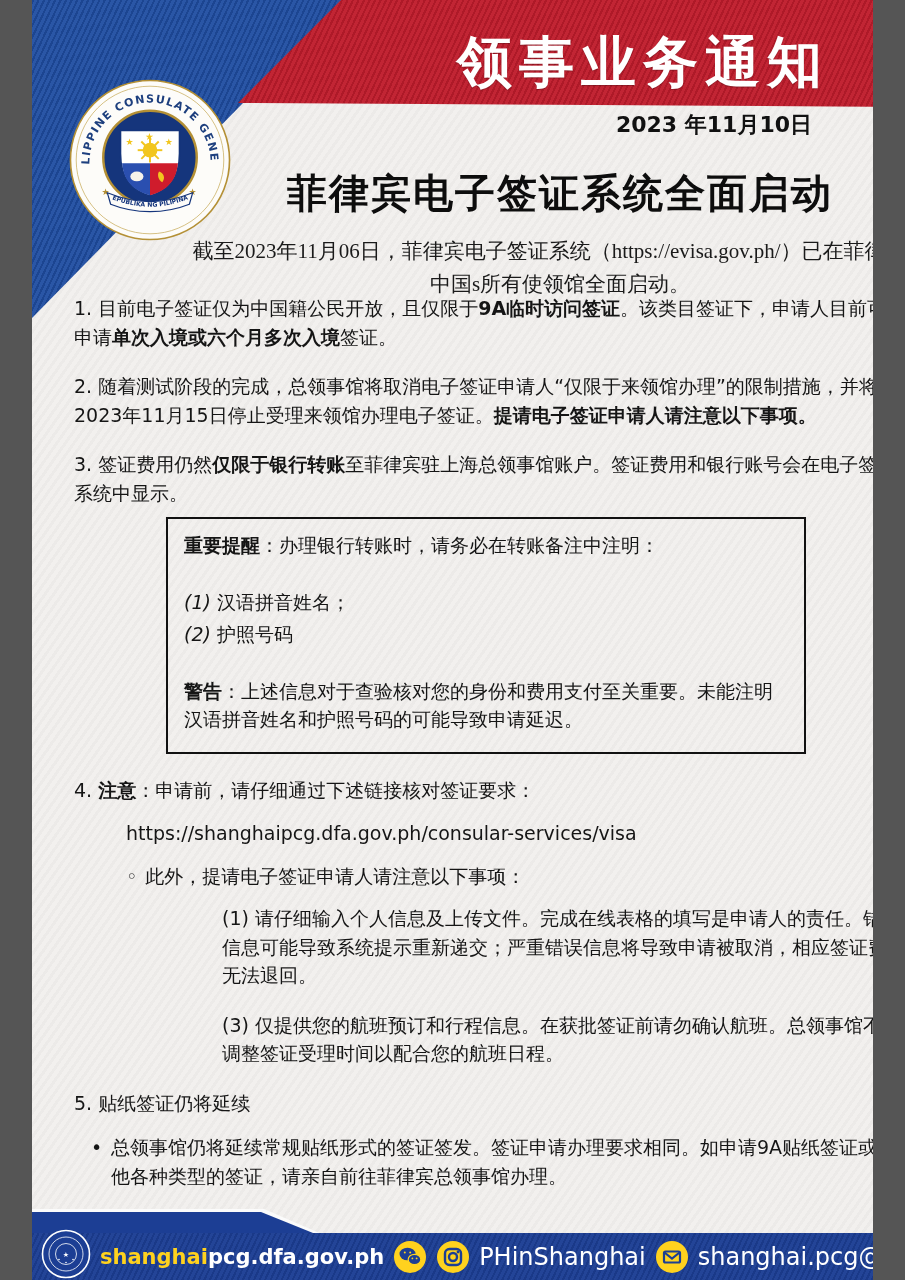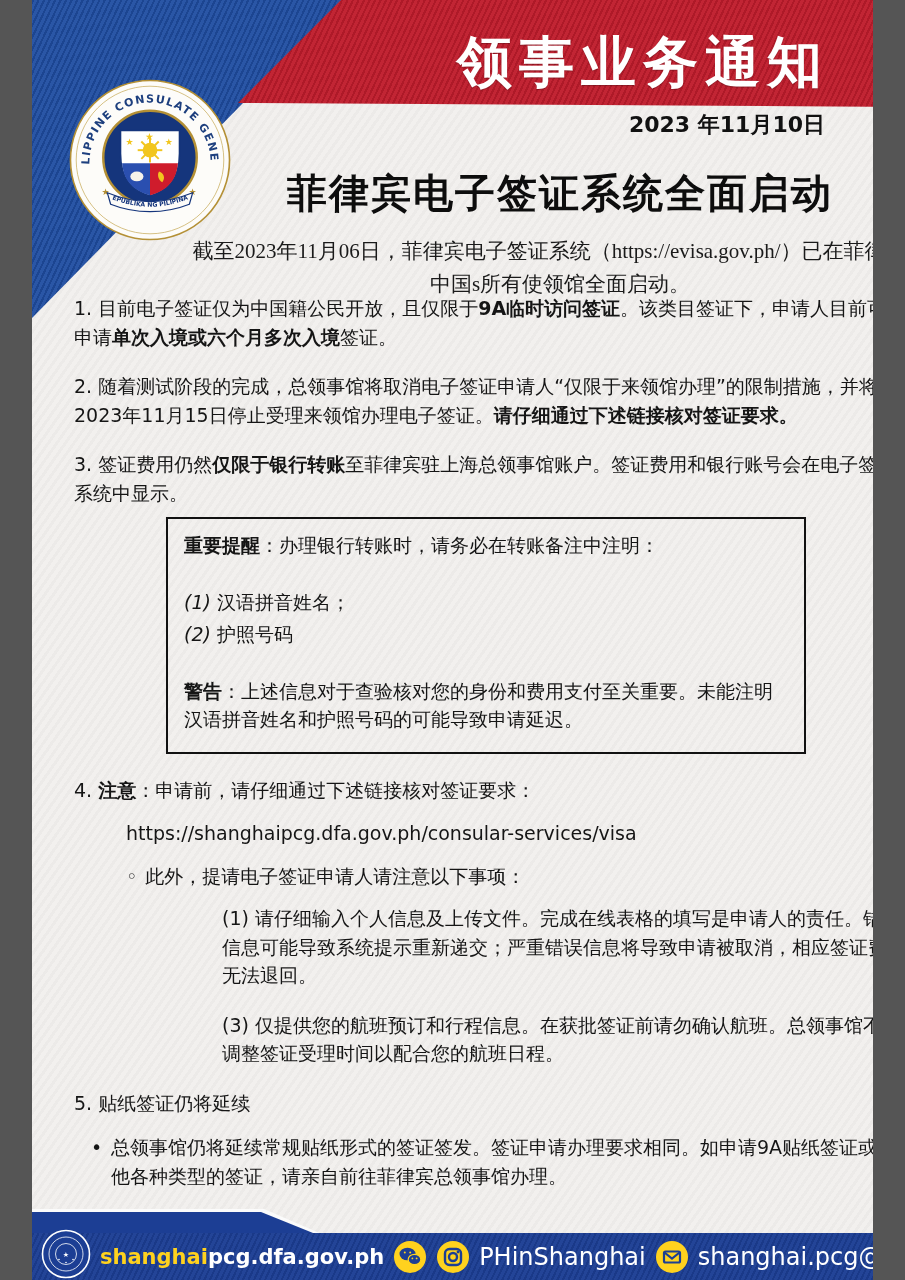--- a/index.html
+++ b/index.html
@@ -27,21 +27,21 @@
       repeating-linear-gradient(115deg, rgba(0,0,0,0.09) 0 2px, rgba(255,255,255,0.04) 2px 5px),
       #bf1c2c;
     clip-path:polygon(309px 0, 905px 0, 905px 107px, 206px 103px);
   }
   .banner-title {
     position:absolute; top:26px; right:44px;
     font-size:55px; font-weight:bold; color:#ffffff; letter-spacing:7px;
     text-shadow:0 1px 1px rgba(0,0,0,.25);
   }
   .date-line {
-    position:absolute; top:110px; right:48px;
+    position:absolute; top:110px; right:61px;
     font-size:22px; font-weight:bold; color:#111;
   }
   .seal { position:absolute; left:36px; top:78px; width:164px; height:164px; }
   
   .title-block { position:absolute; top:166px; left:160px; width:736px; text-align:center;font-family:Liberation Serif, serif; }
   .doc-title { font-size:40px; font-weight:bold; letter-spacing:2px; color:#0d0d0d; }
   .doc-intro { margin-top:14px; font-size:21px; line-height:1.55; color:#1a1a1a; }
   
   .content { position:absolute; top:294px; left:42px; width:836px; font-size:19px; line-height:1.5; }
   .para { margin-bottom:21px; }
@@ -140,21 +140,21 @@
     </text>
   </svg>
 
   <div class="title-block">
     <div class="doc-title">菲律宾电子签证系统全面启动</div>
     <div class="doc-intro">截至2023年11月06日，菲律宾电子签证系统（https://evisa.gov.ph/）已在菲律宾驻中国s所有使领馆全面启动。</div>
   </div>
 
   <div class="content">
     <p class="para"><span>1. 目前电子签证仅为中国籍公民开放，且仅限于</span><span style="font-weight: 700;">9A临时访问签证</span><span>。该类目签证下，申请人目前可以申请</span><span style="font-weight: 700;">单次入境或六个月多次入境</span><span>签证。</span></p>
-    <p class="para"><span>2. 随着测试阶段的完成，总领事馆将取消电子签证申请人“仅限于来领馆办理”的限制措施，并将于2023年11月15日停止受理来领馆办理电子签证。</span><span style="font-weight: 700;">请仔细通过下述链接核对签证要求。</span></p>
+    <p class="para"><span>2. 随着测试阶段的完成，总领事馆将取消电子签证申请人“仅限于来领馆办理”的限制措施，并将于2023年11月15日停止受理来领馆办理电子签证。</span><span style="font-weight: 700;">提请电子签证申请人请注意以下事项。</span></p>
     <p class="para" style="margin-bottom:10px"><span>3. 签证费用仍然</span><span style="font-weight: 700;">仅限于银行转账</span><span>至菲律宾驻上海总领事馆账户。签证费用和银行账号会在电子签证系统中显示。</span></p>
 
     <div class="reminder-box">
       <div class="bx-line"><span style="font-weight: 700;">重要提醒</span><span>：办理银行转账时，请务必在转账备注中注明：</span></div>
       <div class="bx-gap"></div>
       <div class="bx-line"><span style="font-style: italic;">(1) </span><span>汉语拼音姓名；</span></div>
       <div class="bx-line"><span style="font-style: italic;">(2) </span><span>护照号码</span></div>
       <div class="bx-gap"></div>
       <div class="bx-line"><span style="font-weight: 700; text-align: center;">警告</span><span>：上述信息对于查验核对您的身份和费用支付至关重要。未能注明汉语拼音姓名和护照号码的可能导致申请延迟。</span></div>
     </div>

